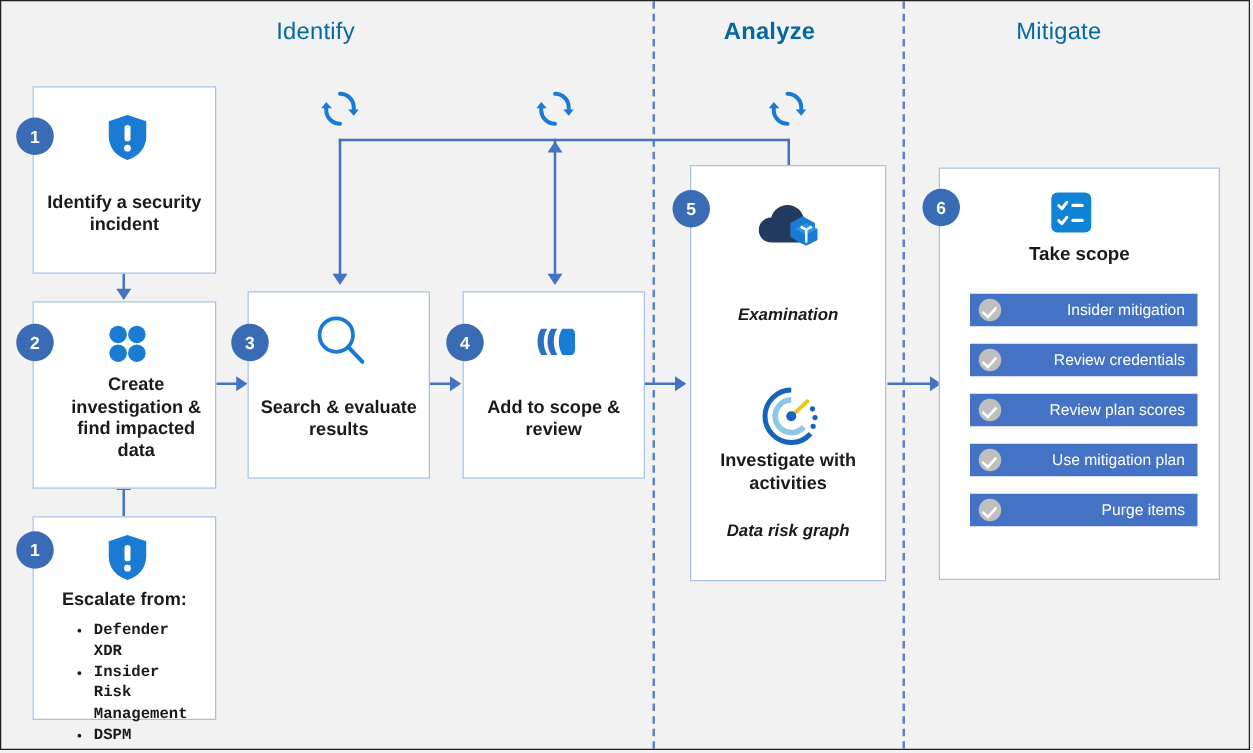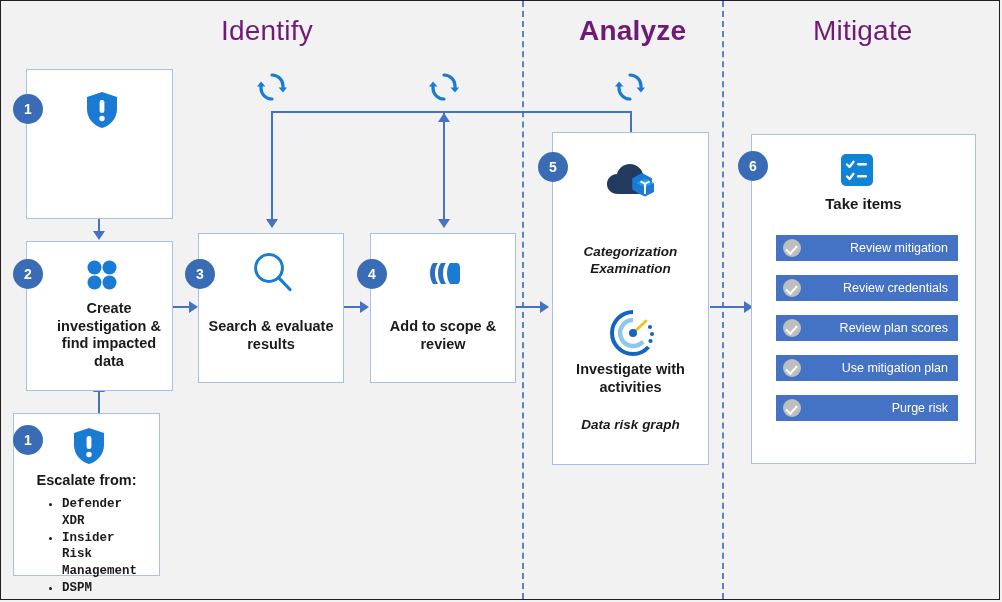--- a/index.html
+++ b/index.html
@@ -13,22 +13,22 @@
     position:relative;
     width:1000px;height:600px;
     margin:0;
     background:#f2f2f2;
     border:1px solid #231f20;
     box-sizing:border-box;
   }
   
   .phase-title{
     position:absolute;
-    font-size:28px;
-    color:#701a75;
+    font-size:19px;
+    color:#0369a1;
     font-weight:400;
     white-space:nowrap;
     letter-spacing:.2px;
   }
   
   .divider{
     position:absolute;
     top:0;bottom:0;
     width:0;
     border-left:2px dashed #5b83c8;
@@ -212,37 +212,38 @@
   </div>
 
   <div class="card" style="left:25px;top:68px;width:147px;height:150px;">
     <div class="icon-wrap" style="left:58px;top:20px;">
       <svg width="34" height="40" viewBox="0 0 34 40">
         <path d="M17 2 L32 7 L32 19 C32 29 25 35.5 17 38 C9 35.5 2 29 2 19 L2 7 Z" fill="#1a7bd4"></path>
         <rect x="14.6" y="10" width="4.8" height="13" rx="2.3" fill="#ffffff"></rect>
         <circle cx="17" cy="28.5" r="2.7" fill="#ffffff"></circle>
       </svg>
     </div>
+    <div class="card-title" style="top:84px;">Identify a security incident</div>
   </div>
   <div class="badge" style="left:12px;top:93px;">1</div>
 
   <div class="card" style="left:25px;top:240px;width:147px;height:150px;">
     <div class="icon-wrap" style="left:59px;top:17px;">
       <svg width="32" height="32" viewBox="0 0 32 32">
         <circle cx="8.5" cy="8.5" r="7" fill="#1a7bd4"></circle>
         <circle cx="23.5" cy="8.5" r="7" fill="#1a7bd4"></circle>
         <circle cx="8.5" cy="23.5" r="7" fill="#1a7bd4"></circle>
         <circle cx="23.5" cy="23.5" r="7" fill="#1a7bd4"></circle>
       </svg>
     </div>
     <div class="card-title" style="top:58px;margin-left:19px;">Create investigation &amp; find impacted data</div>
   </div>
   <div class="badge" style="left:12px;top:258px;">2</div>
 
-  <div class="card" style="left:12px;top:412px;width:147px;height:163px;">
+  <div class="card" style="left:25px;top:412px;width:147px;height:163px;">
     <div class="icon-wrap" style="left:58px;top:12px;">
       <svg width="34" height="40" viewBox="0 0 34 40">
         <path d="M17 2 L32 7 L32 19 C32 29 25 35.5 17 38 C9 35.5 2 29 2 19 L2 7 Z" fill="#1a7bd4"></path>
         <rect x="14.6" y="10" width="4.8" height="13" rx="2.3" fill="#ffffff"></rect>
         <circle cx="17" cy="28.5" r="2.7" fill="#ffffff"></circle>
       </svg>
     </div>
     <div class="card-title" style="top:58px;">Escalate from:</div>
     <ul class="esc-list" style="top:82px;font-family:Liberation Mono, monospace;">
       <li>Defender XDR</li>
@@ -281,21 +282,20 @@
         <path d="M13 32 C6 32 2 27.5 2 22 C2 16.5 6.5 12 12 12 C13.5 6 19 2 25 2 C32 2 38 7.5 38.5 15 C44 15.5 48 20 48 25 C48 29 45 32 41 32 Z" fill="#223a5e"></path>
         <path d="M35 17.5 L47 11 L59 17.5 L59 31 L47 38 L35 31 Z" transform="translate(-8,2) scale(0.82) translate(8,0)" fill="#1a7bd4"></path>
         <path d="M31 21 L40 25.5 L40 34.5 L31 30 Z" fill="#1a7bd4"></path>
         <path d="M40 25.5 L49 21 L49 30 L40 34.5 Z" fill="#1a7bd4"></path>
         <path d="M31 21 L40 16.5 L49 21 L40 25.5 Z" fill="#2d96e8"></path>
         <path d="M40 21.5 L40 32" stroke="#ffffff" stroke-width="2" fill="none"></path>
         <path d="M35.5 19.3 L40 21.8 L44.5 19.3" stroke="#ffffff" stroke-width="2" fill="none"></path>
       </svg>
     </div>
     <div class="card-sub" style="top:110px;">
-      <div>Categorization</div>
       <div>Examination</div>
     </div>
     <div class="icon-wrap" style="left:55px;top:175px;">
       <svg width="50" height="50" viewBox="0 0 50 50">
         <path d="M25 4 A21 21 0 1 0 25 46 A21 21 0 0 0 40.5 39" fill="none" stroke="#1565c0" stroke-width="4"></path>
         <path d="M25 12 A13 13 0 1 0 35 33.5" fill="none" stroke="#8ec7e8" stroke-width="4.5"></path>
         <line x1="25" y1="25" x2="38" y2="13" stroke="#f0c419" stroke-width="3" stroke-linecap="round"></line>
         <circle cx="25" cy="25" r="4" fill="#1565c0"></circle>
         <circle cx="42" cy="19" r="2.1" fill="#1565c0"></circle>
         <circle cx="44" cy="26" r="2.1" fill="#1565c0"></circle>
@@ -310,38 +310,38 @@
   <div class="card" style="left:750px;top:133px;width:225px;height:330px;">
     <div class="icon-wrap" style="left:88px;top:18px;">
       <svg width="34" height="34" viewBox="0 0 34 34">
         <rect x="1" y="1" width="32" height="32" rx="5" fill="#0f83d6"></rect>
         <path d="M7 11.5 L9.5 14 L13.5 8.8" stroke="#ffffff" stroke-width="2.3" fill="none" stroke-linecap="round" stroke-linejoin="round"></path>
         <path d="M7 23.5 L9.5 26 L13.5 20.8" stroke="#ffffff" stroke-width="2.3" fill="none" stroke-linecap="round" stroke-linejoin="round"></path>
         <rect x="17" y="10" width="10" height="2.6" rx="1.3" fill="#ffffff"></rect>
         <rect x="17" y="22" width="10" height="2.6" rx="1.3" fill="#ffffff"></rect>
       </svg>
     </div>
-    <div class="card-title" style="top:60px;font-size:15px;">Take items</div>
+    <div class="card-title" style="top:60px;font-size:15px;">Take scope</div>
 
     <div class="action-bar" style="left:24px;top:100px;width:182px;">
       <span class="action-check"></span>
-      <span class="action-label">Review mitigation</span>
+      <span class="action-label">Insider mitigation</span>
     </div>
     <div class="action-bar" style="left:24px;top:140px;width:182px;">
       <span class="action-check"></span>
       <span class="action-label">Review credentials</span>
     </div>
     <div class="action-bar" style="left:24px;top:180px;width:182px;">
       <span class="action-check"></span>
       <span class="action-label">Review plan scores</span>
     </div>
     <div class="action-bar" style="left:24px;top:220px;width:182px;">
       <span class="action-check"></span>
       <span class="action-label">Use mitigation plan</span>
     </div>
     <div class="action-bar" style="left:24px;top:260px;width:182px;">
       <span class="action-check"></span>
-      <span class="action-label">Purge risk</span>
+      <span class="action-label">Purge items</span>
     </div>
   </div>
   <div class="badge" style="left:737px;top:150px;">6</div>
 
 </div>
 
 </body></html>

